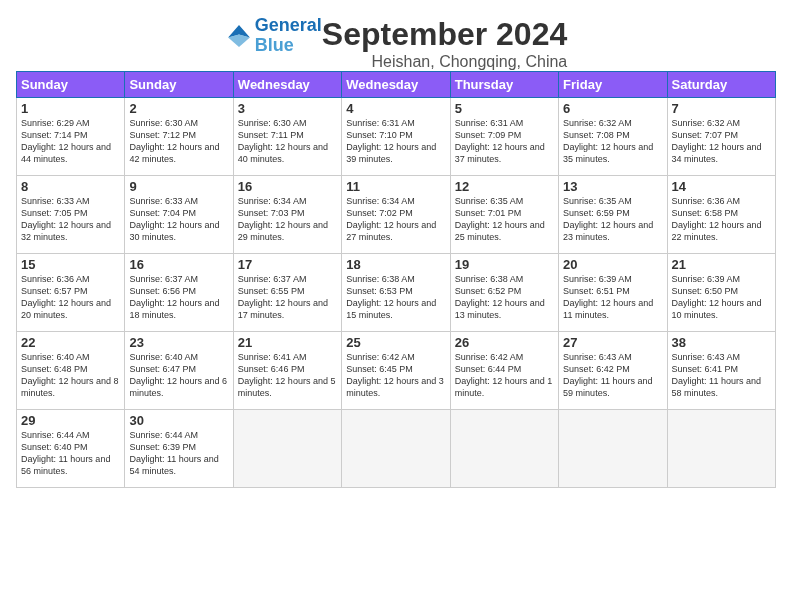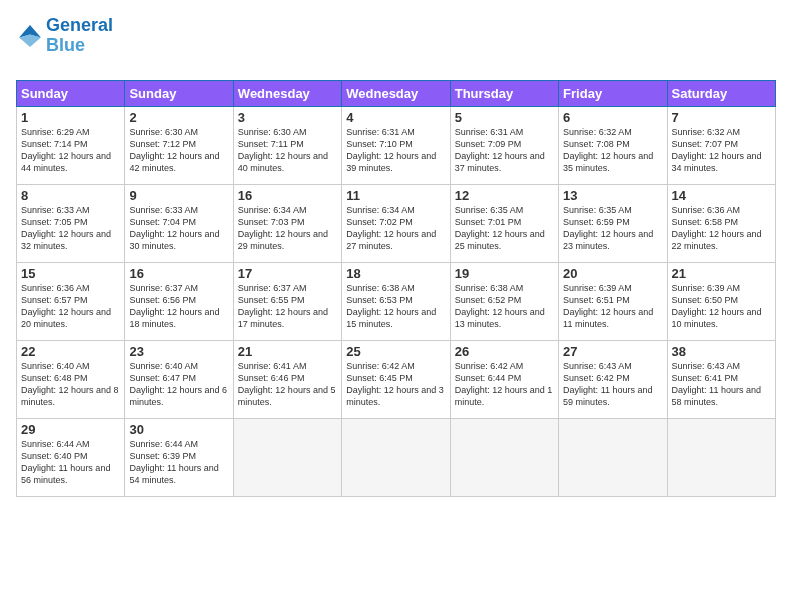--- a/index.html
+++ b/index.html
@@ -11,23 +11,23 @@
       overflow: hidden;
     }
     .page {
       width: 792px;
       height: 612px;
       padding: 16px 16px 10px 16px;
       background: #fff;
     }
     .header {
       display: flex;
-      justify-content: space-between;
+      justify-content: center;
       align-items: flex-start;
-      margin-bottom: 24px;
+      margin-bottom: 0;
     }
     .logo {
       display: flex;
       align-items: center;
     }
     .logo-text {
       font-size: 18px;
       font-weight: bold;
       color: #333;
       line-height: 1.1;
@@ -98,20 +98,24 @@
   <div class="header">
     <div class="logo">
       <svg class="logo-icon" viewBox="0 0 36 36">
         <polygon points="18,4 32,20 18,16 4,20" fill="#1a6fb5"></polygon>
         <polygon points="18,16 32,20 18,32 4,20" fill="#4a9fd4" opacity="0.7"></polygon>
       </svg>
       <div class="logo-text">
         <span>General</span><br>
         <span style="color:#4a9fd4;">Blue</span>
       </div>
+    </div>
+    <div class="title-block">
+      <div class="month-title">September 2024</div>
+      <div class="location">Heishan, Chongqing, China</div>
     </div>
   </div>
 
   <table class="calendar">
     <thead>
       <tr>
         <th>Sunday</th>
         <th>Sunday</th>
         <th>Wednesday</th>
         <th>Wednesday</th>

